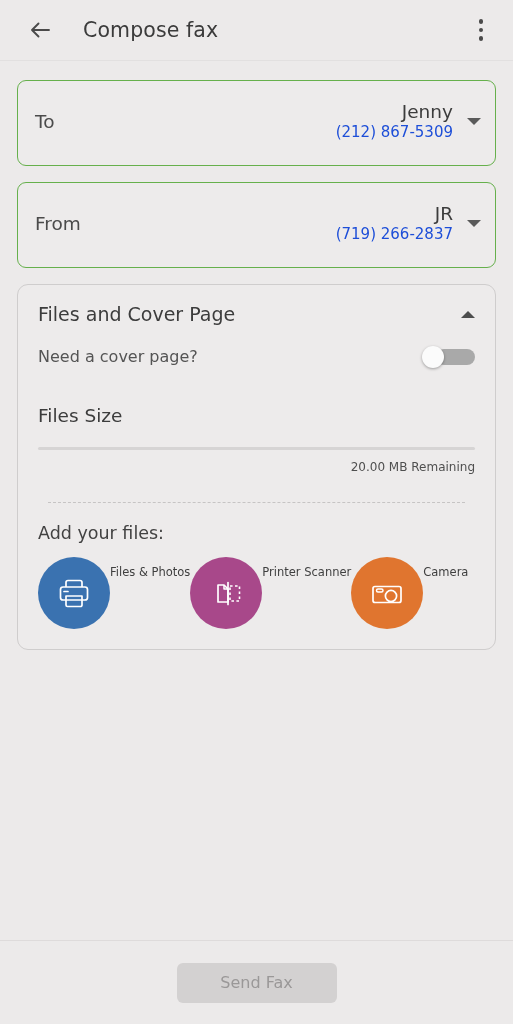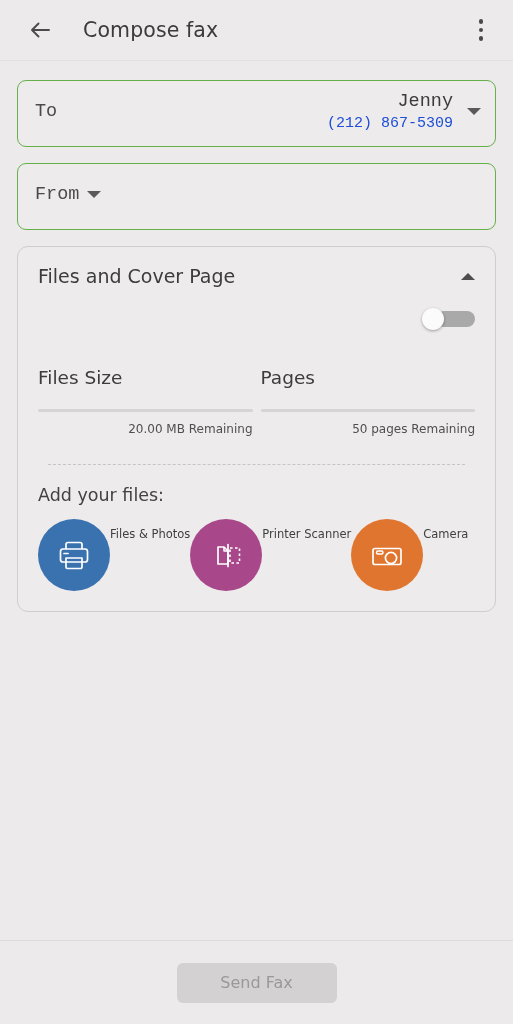--- a/index.html
+++ b/index.html
@@ -47,28 +47,27 @@
   .content {
     flex: 1 1 auto;
     padding: 19px 17px 0 17px;
     background: #eceaea;
     overflow: hidden;
   }
 
   
   .field {
     position: relative;
-    height: 67px;
+    height: 86px;
     border: 1.6px solid #66b04c;
     border-radius: 9px;
     background: #edebeb;
     display: flex; align-items: center;
     padding: 0 14px 4px 17px;
     margin-bottom: 16px;
-    font-family: Liberation Mono, monospace;
   }
   .field-label {
     font-size: 18.5px; color: #4b4b4b;
   }
   .field-values {
     margin-left: auto;
     text-align: right;
     display: flex; flex-direction: column;
     align-items: flex-end; justify-content: center;
     line-height: 1.16;
@@ -229,47 +228,47 @@
       <span class="field-label">To</span>
       <div class="field-values">
         <span class="field-name">Jenny</span>
         <span class="field-number">(212) 867-5309</span>
       </div>
       <span class="caret-down"></span>
     </div>
 
     <div class="field">
       <span class="field-label">From</span>
+      <div class="field-values">
+        <span class="field-name">JR</span>
+        <span class="field-number">(719) 266-2837</span>
+      </div>
       <span class="caret-down"></span>
     </div>
 
     <div class="card">
 
       <div class="card-head">
         <span class="card-title">Files and Cover Page</span>
         <span class="chevron-up"></span>
       </div>
 
       <div class="cover-row">
+        <span class="cover-label">Need a cover page?</span>
         <div class="toggle">
           <span class="toggle-track"></span>
           <span class="toggle-knob"></span>
         </div>
       </div>
 
       <div class="meters">
         <div class="meter">
           <div class="meter-title">Files Size</div>
           <div class="meter-bar"></div>
           <div class="meter-caption">20.00 MB Remaining</div>
-        </div>
-        <div class="meter">
-          <div class="meter-title">Pages</div>
-          <div class="meter-bar"></div>
-          <div class="meter-caption">50 pages Remaining</div>
         </div>
       </div>
 
       <div class="dashed-sep"></div>
 
       <div class="add-label">Add your files:</div>
 
       <div class="sources">
 
         <div class="source">

